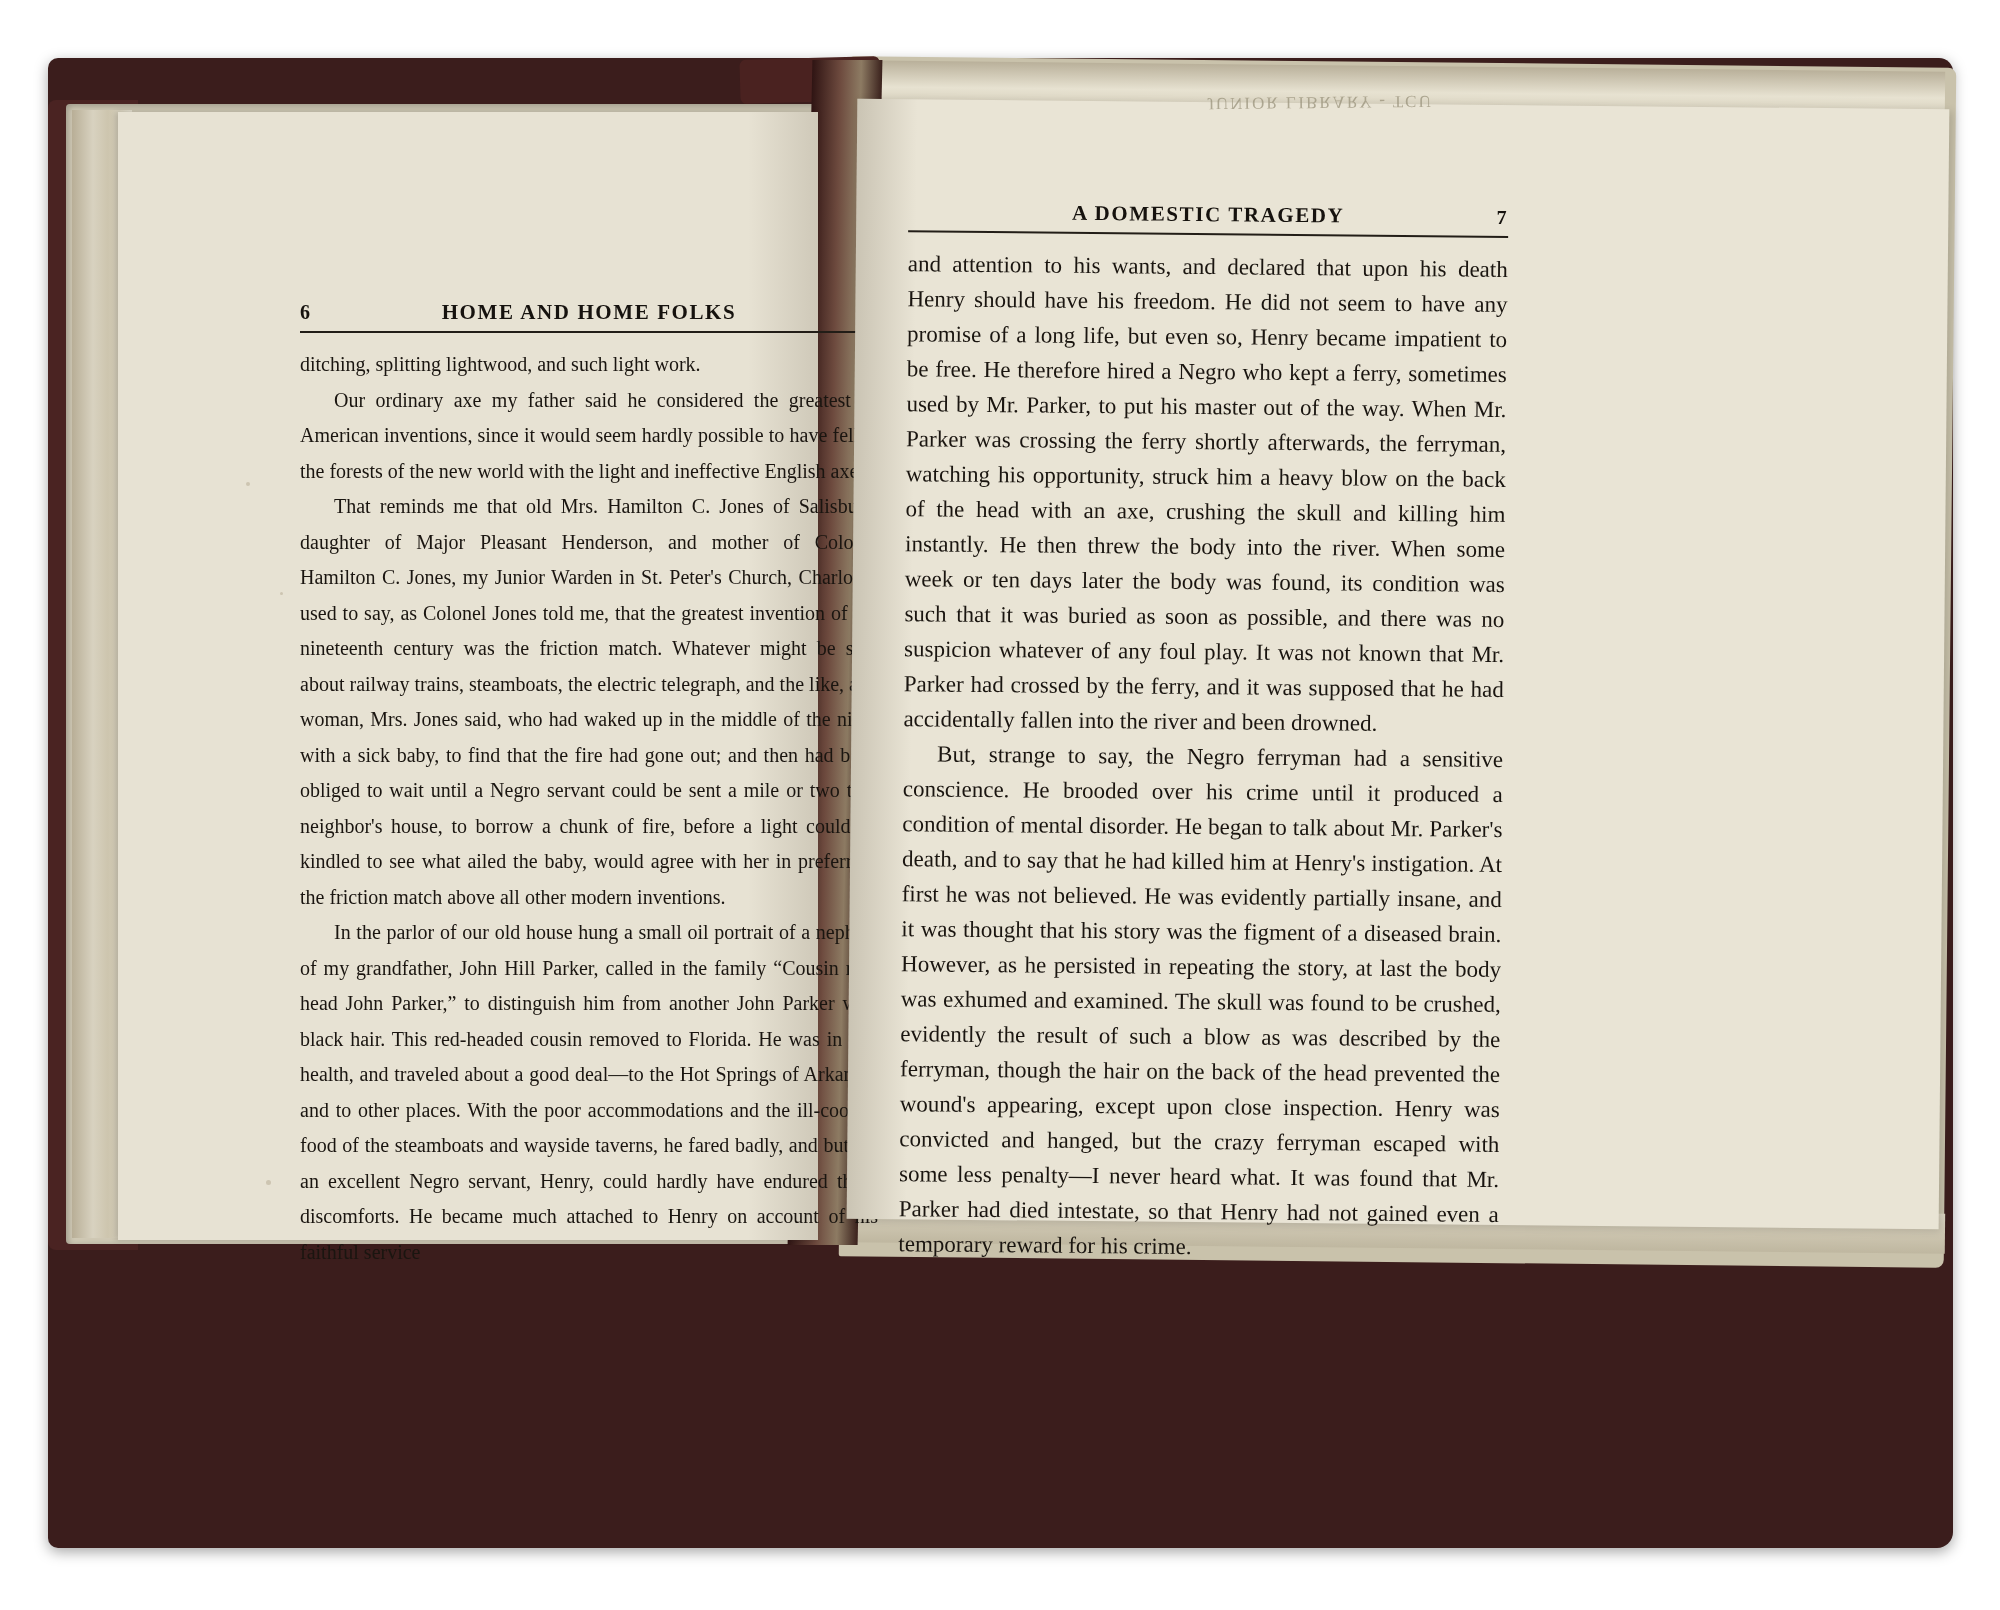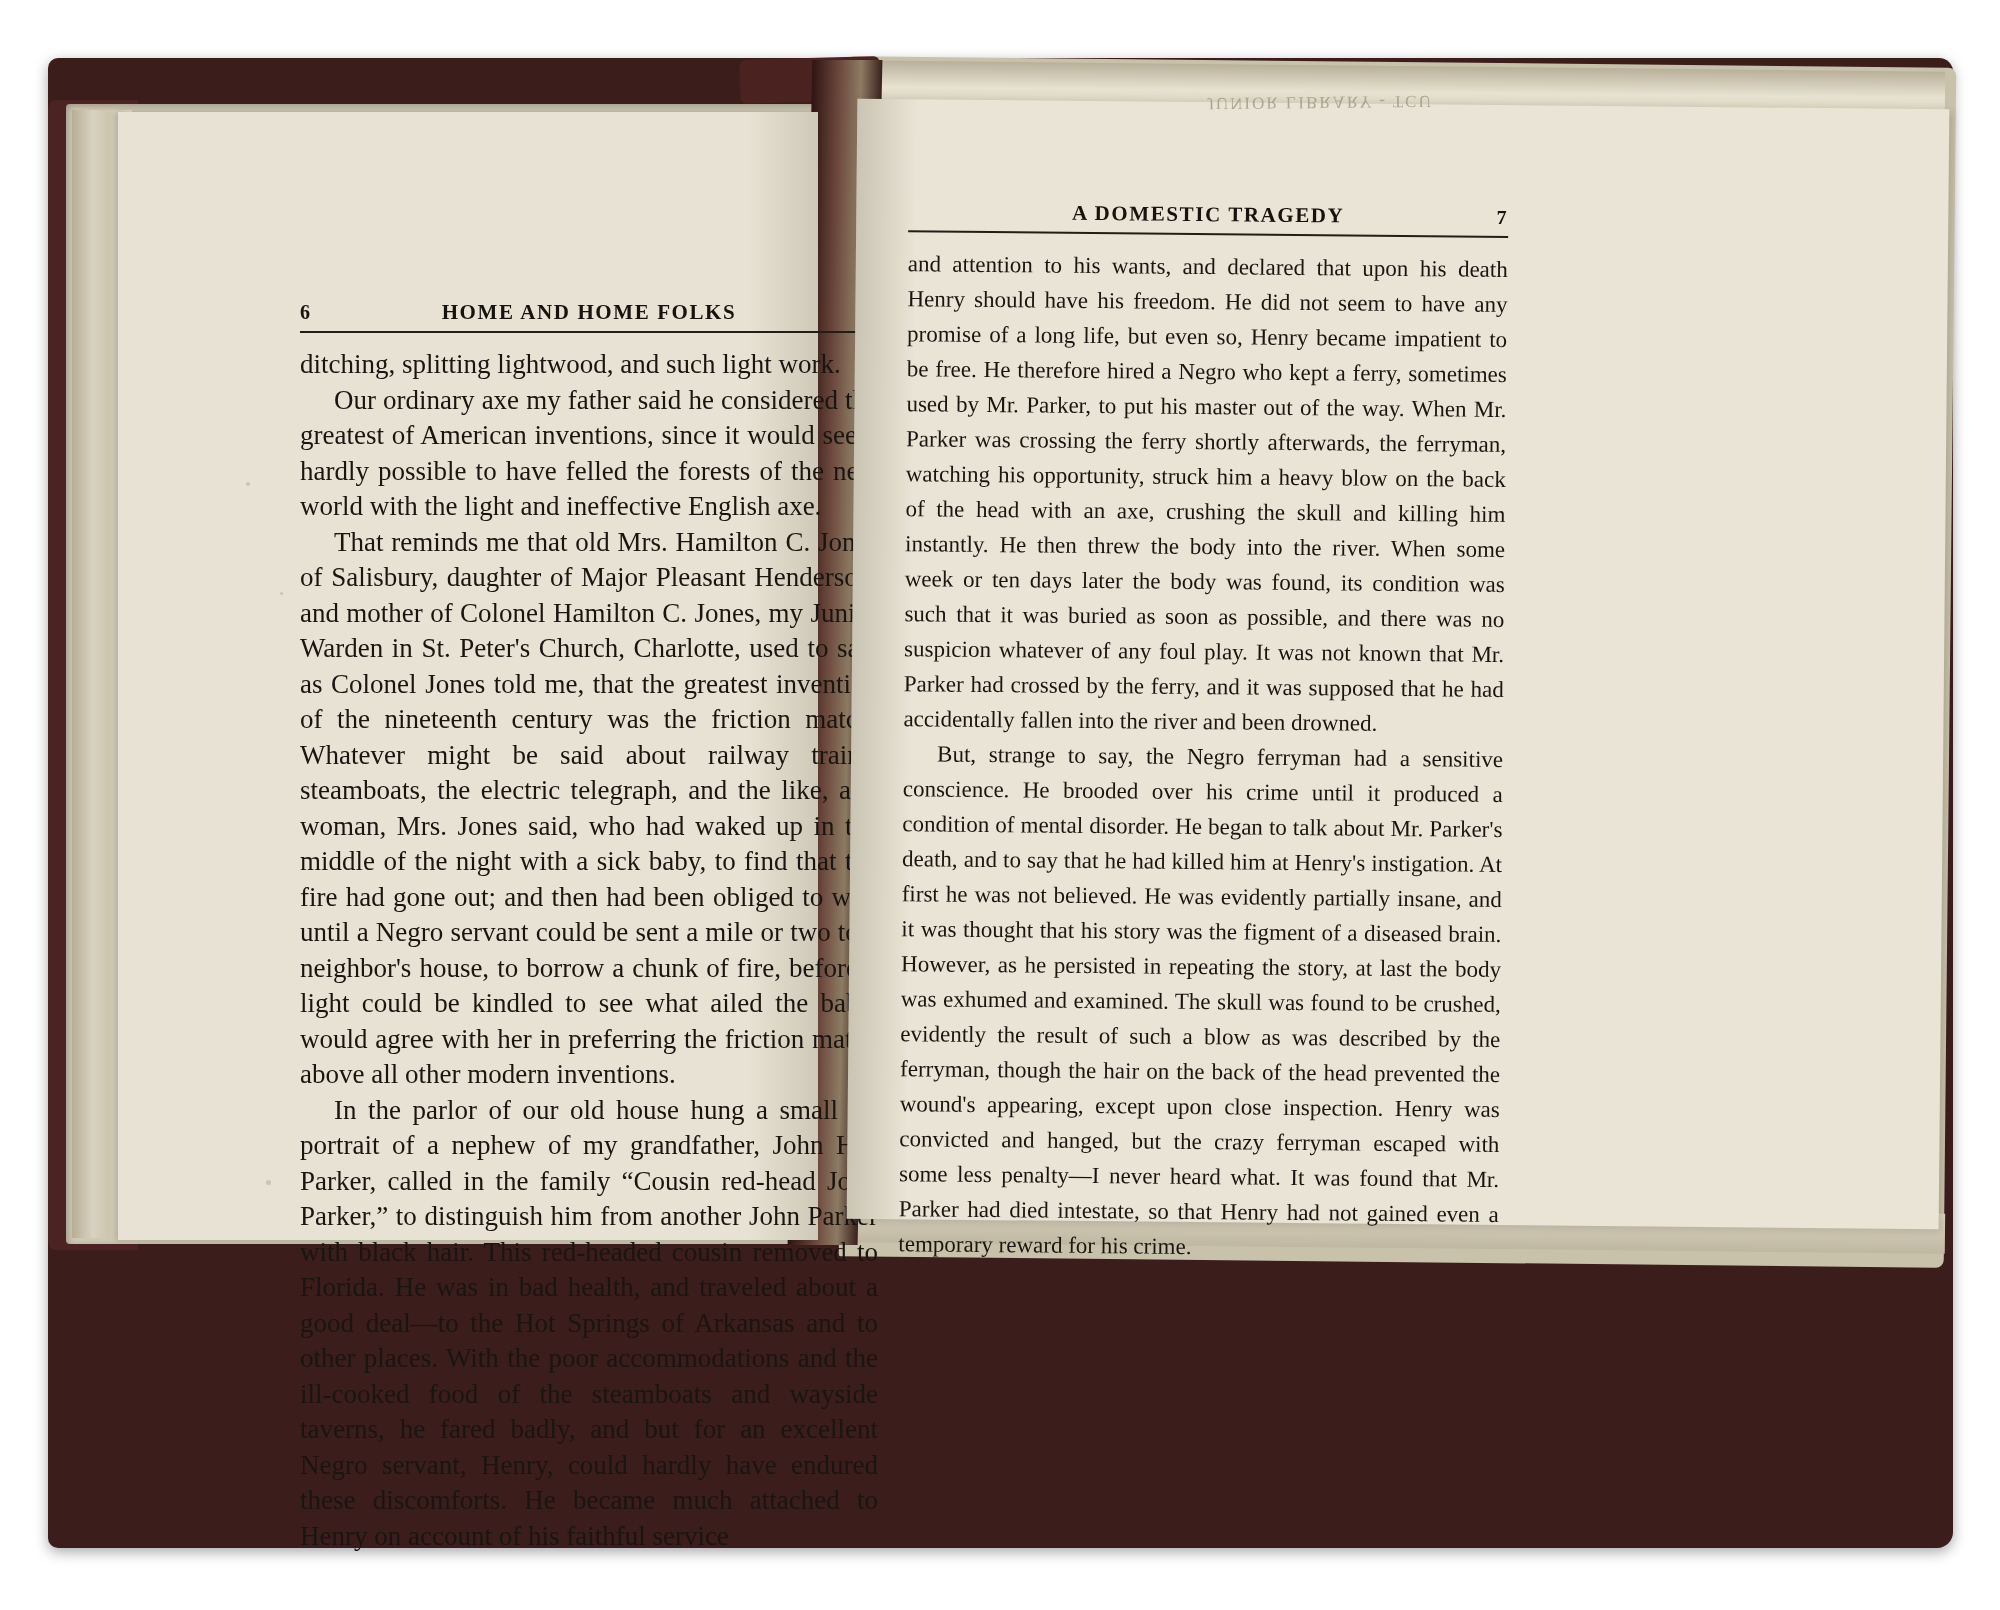--- a/index.html
+++ b/index.html
@@ -203,21 +203,21 @@
     width: 40px;
     text-align: right;
     font-size: 20px;
     font-weight: bold;
   }
 
   p.body {
     margin: 0;
     text-indent: 34px;
     text-align: justify;
-    font-size: 27px;
+    font-size: 20px;
     line-height: 35.5px;
     font-family: "Liberation Serif", serif;
     color: #1a1510;
   }
   p.body.noindent { text-indent: 0; }
 
   .rp-wrap {
     position: absolute;
     left: 852px;
     top: 104px;

